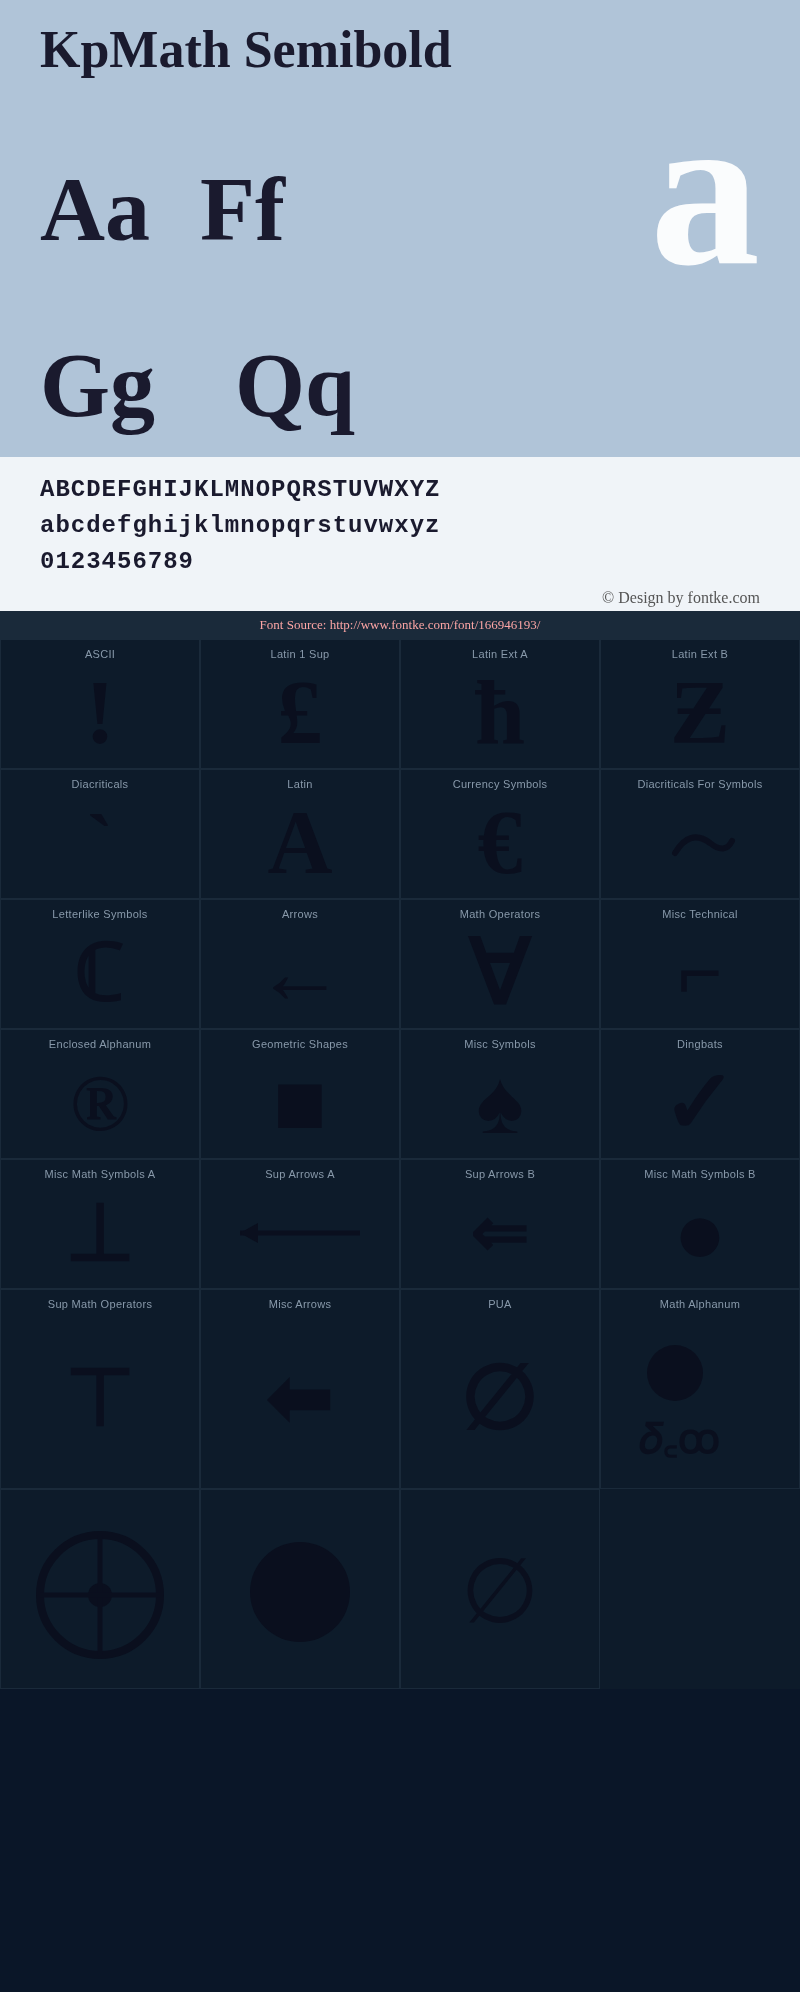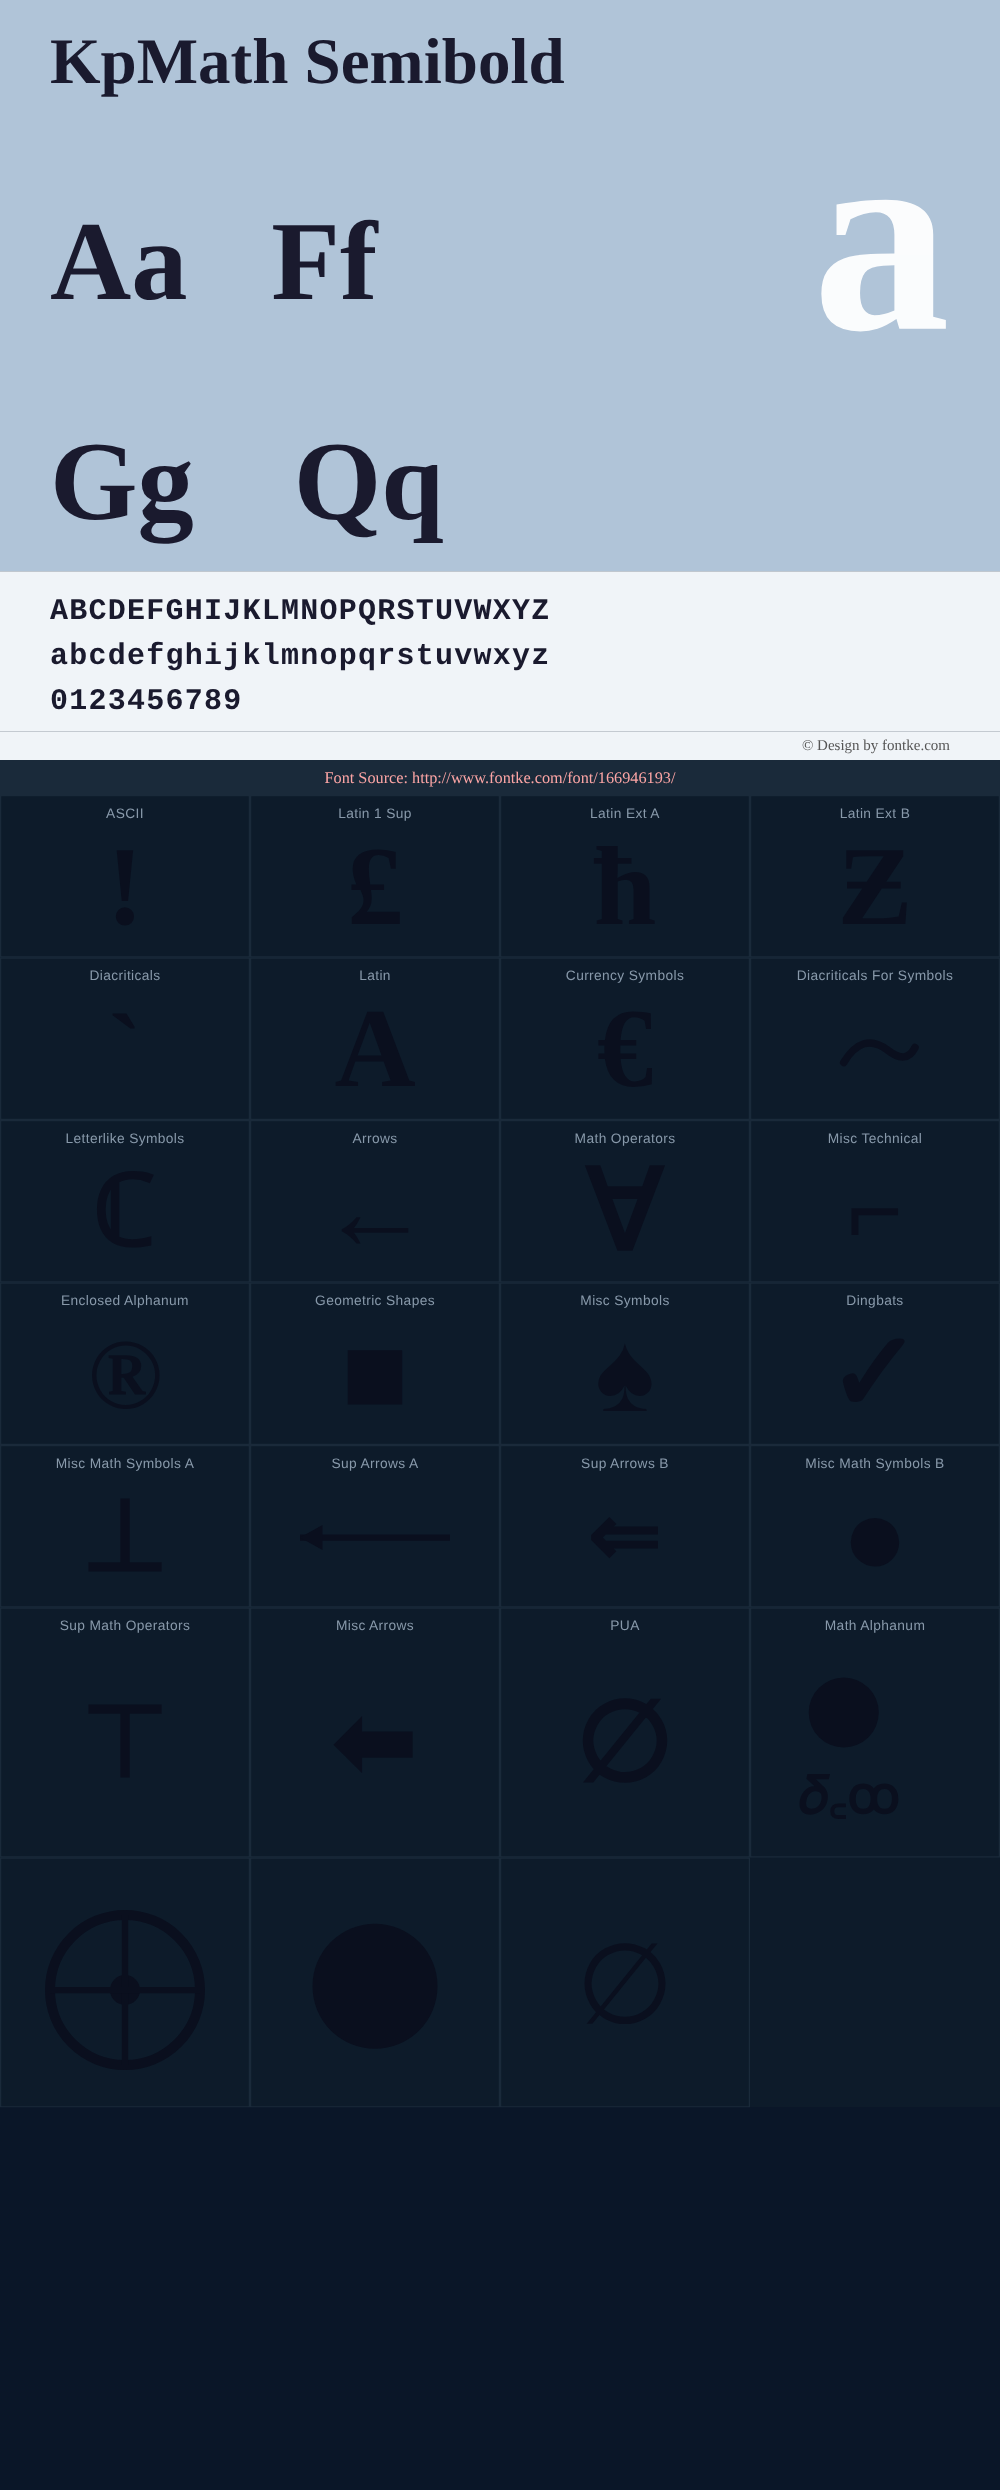--- a/index.html
+++ b/index.html
@@ -14,21 +14,21 @@
     .font-title {
       font-size: 52px;
       font-weight: 900;
       color: #1a1a2e;
       font-family: Georgia, serif;
       margin-bottom: 10px;
     }
     .sample-letters {
       display: flex;
       align-items: center;
-      gap: 17px;
+      gap: 0px;
       margin-bottom: 5px;
       position: relative;
     }
     .letter-pair {
       font-size: 90px;
       font-weight: 900;
       color: #1a1a2e;
       font-family: Georgia, serif;
       margin-right: 30px;
     }
@@ -50,21 +50,21 @@
     .alphabet-line {
       font-size: 24px;
       font-weight: bold;
       color: #1a1a2e;
       font-family: Liberation Mono, monospace;
       line-height: 1.5;
       letter-spacing: 1px;
     }
     .credit-line {
       text-align: right;
-      font-size: 12px;
+      font-size: 16px;
       color: #555;
       padding: 4px 40px 4px 0;
       background: #f0f4f8;
     }
     .source-line {
       background: #1a2a3a;
       color: #fca5a5;
       text-align: center;
       font-size: 13px;
       padding: 6px;

